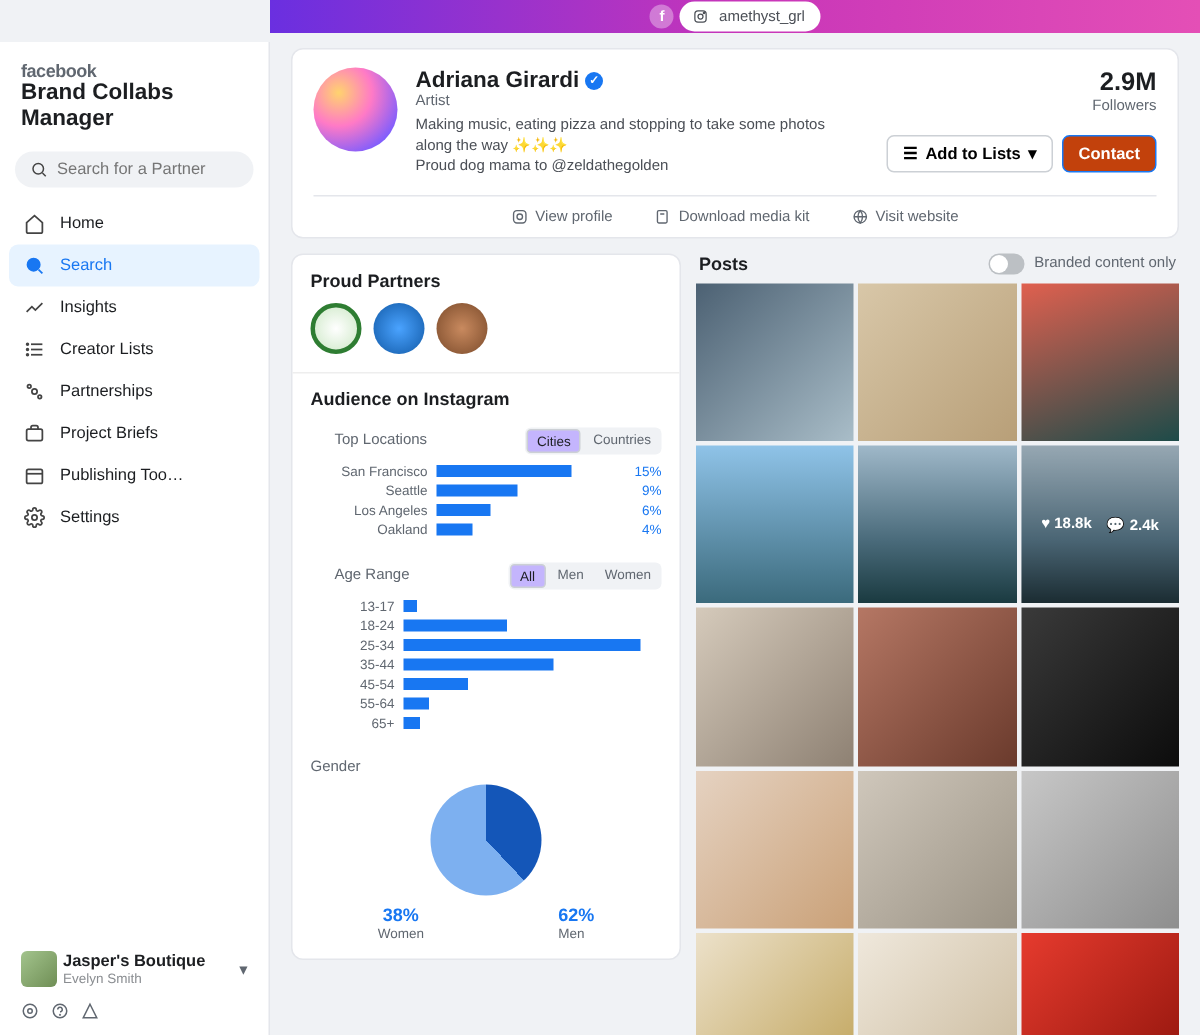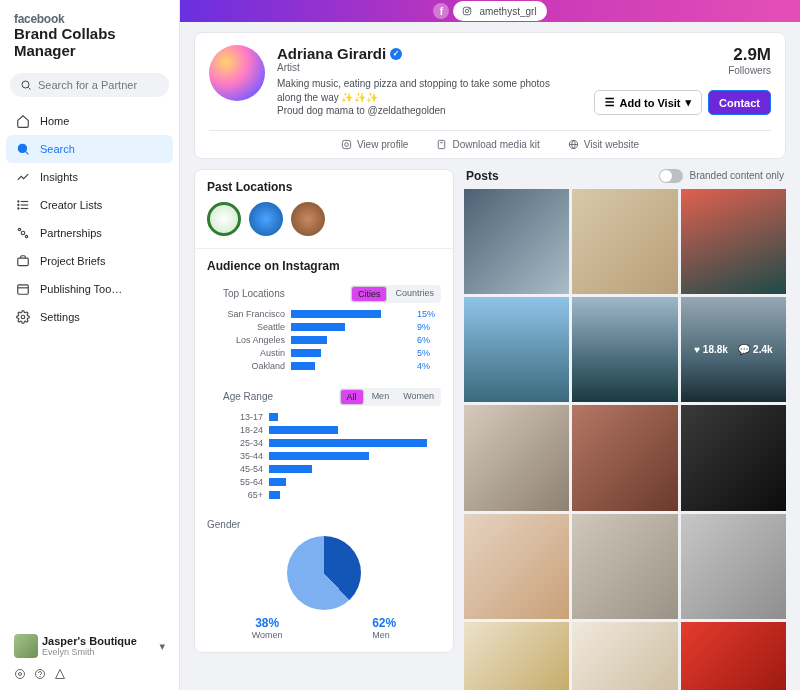--- a/index.html
+++ b/index.html
@@ -1,19 +1,19 @@
 <!DOCTYPE html>
 <html><head>
 <meta charset="utf-8">
 <style>
   * { box-sizing: border-box; margin: 0; padding: 0; font-family: -apple-system, BlinkMacSystemFont, "Segoe UI", Helvetica, Arial, sans-serif; }
   body { background: #f0f2f5; width: 800px; height: 690px; overflow: hidden; font-size: 11px; color: #1c1e21; }
   .app { display: flex; height: 100%; }
   
-  .sidebar { width: 180px; background: #fff; border-right: 1px solid #e4e6eb; display: flex; flex-direction: column; padding: 8px 6px; }
+  .sidebar { width: 180px; background: #fff; border-right: 1px solid #e4e6eb; display: flex; flex-direction: column; padding: 8px 6px; margin-top: 28px; }
   .brand { padding: 4px 8px 10px; }
   .brand .fb { font-family: Helvetica, Arial, sans-serif; font-weight: 700; color: #606770; font-size: 12px; letter-spacing: -0.3px; }
   .brand .title { font-weight: 700; font-size: 15px; color: #1c1e21; line-height: 1.1; }
   .search-pill { background: #f0f2f5; border-radius: 18px; padding: 6px 10px; display: flex; align-items: center; gap: 6px; color: #8a8d91; margin: 4px 4px 10px; }
   .search-pill input { border: 0; background: transparent; outline: none; font-size: 11px; color: #1c1e21; width: 100%; }
   .nav { list-style: none; }
   .nav li { display: flex; align-items: center; gap: 10px; padding: 7px 10px; border-radius: 6px; cursor: pointer; color: #1c1e21; }
   .nav li.active { background: #e7f3ff; color: #1877f2; }
   .nav li .ico { width: 14px; height: 14px; display: inline-flex; align-items: center; justify-content: center; }
   .nav li.active .ico svg { stroke: #1877f2; fill: #1877f2; }
@@ -42,44 +42,44 @@
   .pname { font-weight: 700; font-size: 15px; display: flex; align-items: center; gap: 4px; }
   .verify { width: 12px; height: 12px; border-radius: 50%; background: #1877f2; display: inline-flex; align-items: center; justify-content: center; }
   .verify::after { content: "✓"; color: #fff; font-size: 8px; font-weight: 700; }
   .prole { font-size: 10px; color: #606770; }
   .pbio { font-size: 10px; color: #4b4f56; margin-top: 4px; max-width: 300px; line-height: 1.35; }
   .pstats { text-align: right; }
   .followers-n { font-weight: 700; font-size: 17px; }
   .followers-l { font-size: 10px; color: #606770; }
   .profile-actions { display: flex; gap: 6px; margin-top: 14px; justify-content: flex-end; }
   .btn { border-radius: 5px; padding: 5px 10px; font-size: 11px; font-weight: 600; cursor: pointer; border: 1px solid #ccd0d5; background: #fff; display: inline-flex; align-items: center; gap: 5px; }
-  .btn.primary { background: #6d28d9; color: #fff; border-color: #1877f2; }
+  .btn.primary { background: #c2410c; color: #fff; border-color: #1877f2; }
   .profile-tabs { border-top: 1px solid #e4e6eb; margin-top: 12px; padding: 8px 0; display: flex; justify-content: center; gap: 28px; color: #606770; font-size: 10px; }
   .ptab { display: flex; align-items: center; gap: 5px; cursor: pointer; }
   
   .columns { display: flex; gap: 10px; }
   .leftcol { width: 260px; display: flex; flex-direction: column; gap: 10px; }
   .rightcol { flex: 1; }
   .section-title { font-weight: 700; font-size: 12px; padding: 10px 12px 8px; }
   .partners { padding: 0 12px 12px; display: flex; gap: 8px; }
   .plogo { width: 34px; height: 34px; border-radius: 50%; }
   .plogo.a { background: radial-gradient(circle,#fff,#cde8c6); border: 3px solid #2e7d32; }
   .plogo.b { background: radial-gradient(circle,#4aa3ff,#1159a6); }
   .plogo.c { background: radial-gradient(circle,#c98a5f,#7a4a2a); }
   .aud .section-title { border-top: 1px solid #eee; }
   .aud-block { padding: 4px 12px 10px; margin-left: 16px; }
   .aud-head { display: flex; align-items: center; justify-content: space-between; font-size: 10px; color: #606770; margin-bottom: 6px; }
   .seg { display: flex; background: #f0f2f5; border-radius: 4px; overflow: hidden; }
   .seg span { padding: 3px 7px; font-size: 9px; color: #606770; cursor: pointer; }
-  .seg span.on { background: #d946ef; border: 1px solid #ccd0d5; border-radius: 3px; margin: 1px; padding: 2px 6px; color: #1c1e21; }
+  .seg span.on { background: #c4b5fd; border: 1px solid #ccd0d5; border-radius: 3px; margin: 1px; padding: 2px 6px; color: #1c1e21; }
   .barrow { display: flex; align-items: center; gap: 6px; font-size: 9px; color: #606770; margin: 3px 0; }
   .barrow .lbl { width: 62px; text-align: right; }
   .barrow .track { flex: 1; height: 8px; background: transparent; position: relative; }
   .barrow .fill { position: absolute; left: 0; top: 0; bottom: 0; background: #1877f2; }
-  .barrow .val { width: 24px; color: #1877f2; font-size: 9px; }
+  .barrow .val { width: 24px; color: #1877f2; font-size: 9px; text-align: right; }
   .agerow .lbl { width: 40px; }
   .gender { padding: 6px 12px 12px; }
   .pie { width: 74px; height: 74px; border-radius: 50%; margin: 6px auto; background: conic-gradient(#1456b8 0 38%, #7db0f0 38% 100%); }
   .gender-legend { display: flex; justify-content: space-around; font-size: 9px; color: #606770; }
   .gender-legend .pct { color: #1877f2; font-size: 12px; font-weight: 600; display: block; text-align: center; }
   
   .posts-head { display: flex; align-items: center; justify-content: space-between; padding: 0 2px 6px; }
   .posts-title { font-weight: 700; font-size: 12px; }
   .toggle { display: flex; align-items: center; gap: 6px; font-size: 10px; color: #606770; }
   .switch { width: 24px; height: 14px; border-radius: 7px; background: #bcc0c4; position: relative; }
@@ -266,21 +266,21 @@
               <span>Making music, eating pizza and stopping to take some photos along the way ✨✨✨</span><br>
               <span>Proud dog mama to @zeldathegolden</span>
             </div>
           </div>
           <div class="pstats">
             <div class="followers-n">2.9M</div>
             <div class="followers-l">Followers</div>
             <div class="profile-actions">
               <button class="btn">
                 <span>☰</span>
-                <span>Add to Visit</span>
+                <span>Add to Lists</span>
                 <span>▾</span>
               </button>
               <button class="btn primary">Contact</button>
             </div>
           </div>
         </div>
         <div class="profile-tabs">
           <div class="ptab">
             <span>
                 <svg width="11" height="11" viewBox="0 0 24 24" fill="none" stroke="#606770" stroke-width="2">
@@ -309,21 +309,21 @@
               </span>
             <span>Visit website</span>
           </div>
         </div>
       </section>
 
       <div class="columns">
 
         <div class="leftcol">
           <section class="card">
-            <div class="section-title">Past Locations</div>
+            <div class="section-title">Proud Partners</div>
             <div class="partners">
               <div class="plogo a"></div>
               <div class="plogo b"></div>
               <div class="plogo c"></div>
             </div>
             <div class="aud">
               <div class="section-title">Audience on Instagram</div>
 
               <div class="aud-block">
                 <div class="aud-head">
@@ -347,27 +347,20 @@
                         <span class="fill" style="width:45%"></span>
                       </span>
                       <span class="val">9%</span>
                     </div>
                     <div class="barrow ">
                       <span class="lbl">Los Angeles</span>
                       <span class="track">
                         <span class="fill" style="width:30%"></span>
                       </span>
                       <span class="val">6%</span>
-                    </div>
-                    <div class="barrow ">
-                      <span class="lbl">Austin</span>
-                      <span class="track">
-                        <span class="fill" style="width:25%"></span>
-                      </span>
-                      <span class="val">5%</span>
                     </div>
                     <div class="barrow ">
                       <span class="lbl">Oakland</span>
                       <span class="track">
                         <span class="fill" style="width:20%"></span>
                       </span>
                       <span class="val">4%</span>
                     </div>
                   </div>
               </div>

